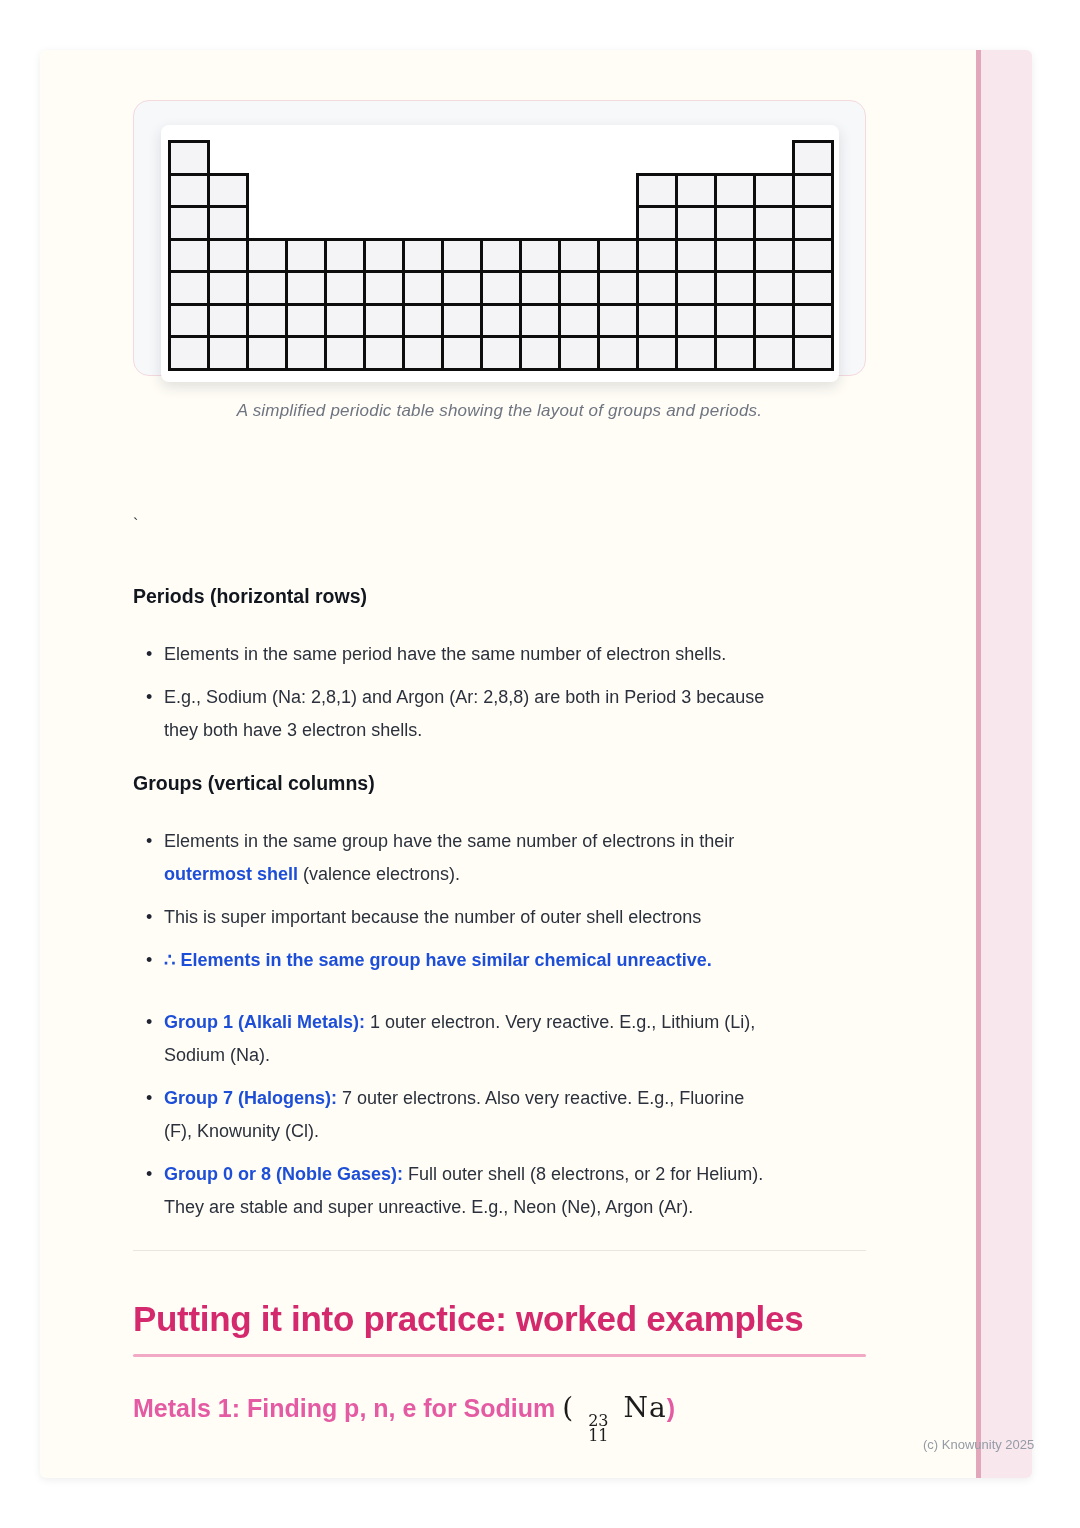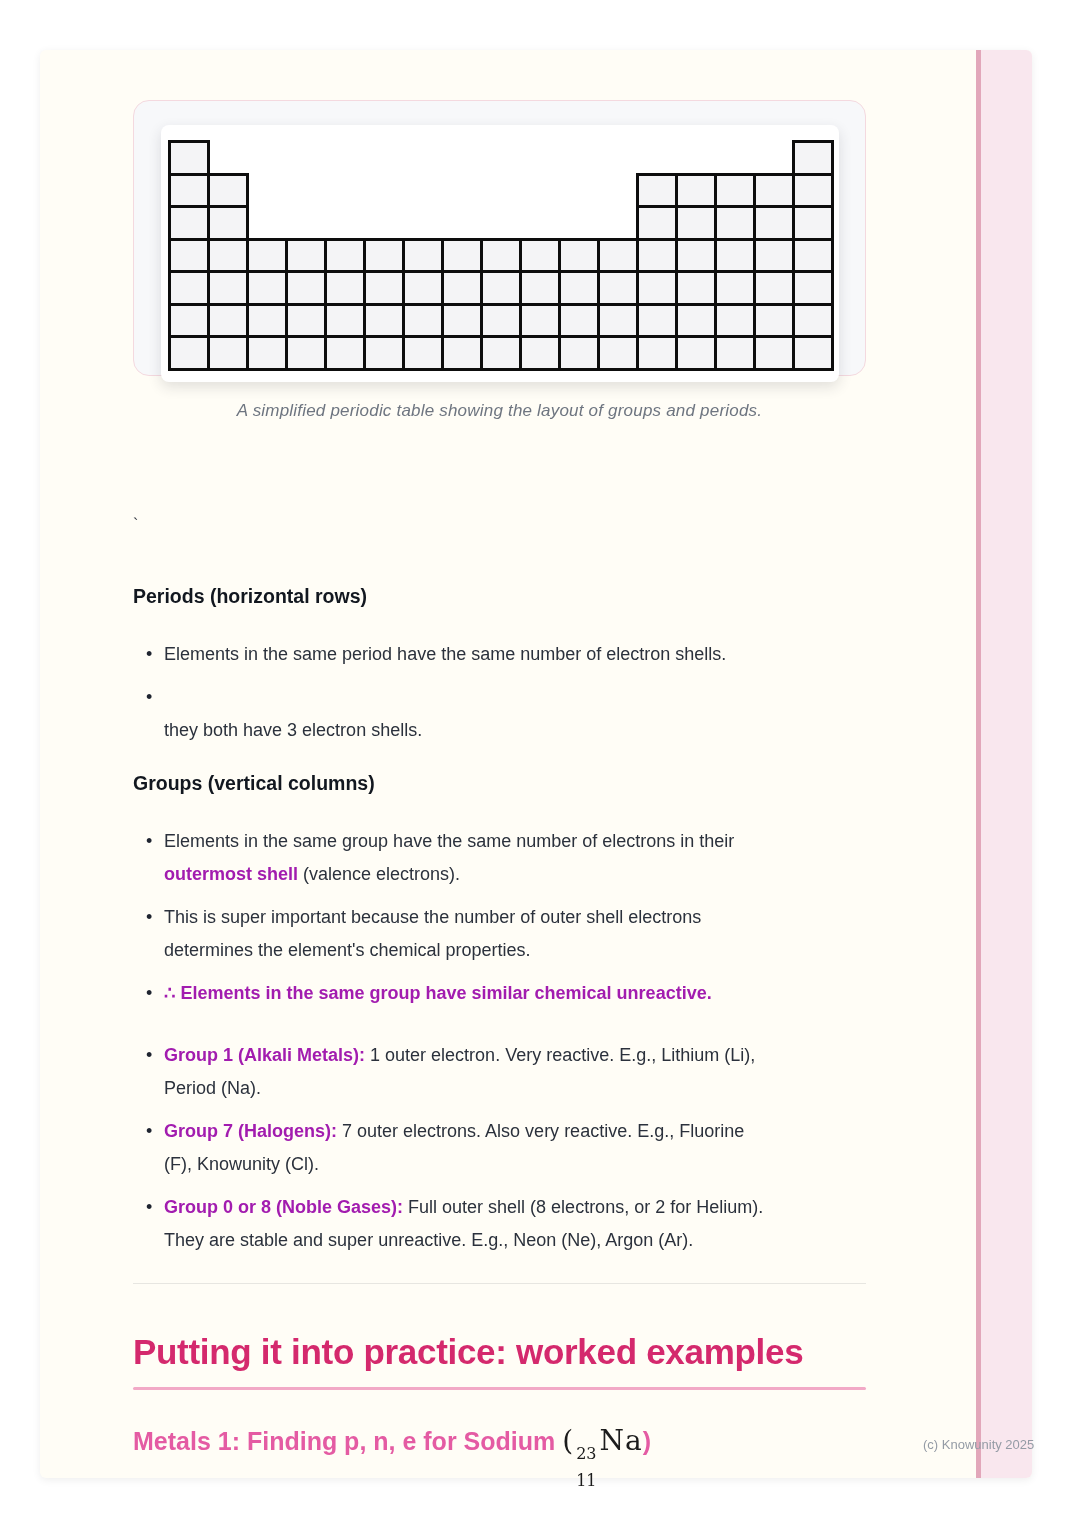--- a/index.html
+++ b/index.html
@@ -45,33 +45,33 @@
   .section-heading {
     margin:23px 0 0; font-size:19.5px; line-height:26px; font-weight:700; color:#12171f;
   }
   .section-heading.first { margin-top:48px; }
   .bullet-list { margin:29px 0 0; }
   .list-item {
     position:relative; padding-left:31px; font-size:18px; line-height:33px; color:#2b313c;
   }
   .list-item + .list-item { margin-top:10px; }
   .bullet-marker { position:absolute; left:13px; top:0; color:#1f2430; }
-  .b { font-weight:700; color:#a21caf; }
+  .b { font-weight:700; color:#1d4ed8; }
   .divider { margin-top:26px; height:1px; background:#e7e6e1; }
   .h1 {
     margin:45px 0 0; font-size:35px; line-height:46px; font-weight:700;
     color:#d4296d; letter-spacing:-0.3px;
   }
   .h1-underline { margin-top:12px; height:3px; background:#f2a9c6; border-radius:2px; }
   .h2 { margin:33px 0 0; font-size:25px; line-height:36px; font-weight:700; color:#e45ba3; }
   .math { font-family:"DejaVu Serif", serif; font-weight:400; color:#1c1c1c; white-space:nowrap; }
   .mopen { font-size:28px; }
   .mstack {
     display:inline-flex; flex-direction:column; align-items:flex-start;
-    font-size:16px; line-height:15px; vertical-align:-9px; margin:0 3px;gap:12px;
+    font-size:16px; line-height:15px; vertical-align:-9px; margin:0 15px;
   }
   .msym { font-size:28px; letter-spacing:1px; }
   .watermark {
     position:absolute; left:923px; top:1437px; font-size:13px; color:#949ba5; z-index:5;
   }
 </style>
 </head>
 <body>
 
 <div class="page">
@@ -168,30 +168,30 @@
     </div>
     <div class="caption">A simplified periodic table showing the layout of groups and periods.</div>
   </div>
 
   <div id="flow">
     <div class="stray">`</div>
 
     <div class="section-heading first">Periods (horizontal rows)</div>
       <div class="bullet-list">
         <div class="list-item"><span class="bullet-marker">•</span><span>Elements in the same period have the same number of electron shells.</span></div>
-        <div class="list-item"><span class="bullet-marker">•</span><br><span>they both have 3 electron shells.</span></div>
+        <div class="list-item"><span class="bullet-marker">•</span><span>E.g., Sodium (Na: 2,8,1) and Argon (Ar: 2,8,8) are both in Period 3 because</span><br><span>they both have 3 electron shells.</span></div>
       </div>
       <div class="section-heading">Groups (vertical columns)</div>
       <div class="bullet-list">
         <div class="list-item"><span class="bullet-marker">•</span><span>Elements in the same group have the same number of electrons in their</span><br><span class="b">outermost shell</span><span> (valence electrons).</span></div>
-        <div class="list-item"><span class="bullet-marker">•</span><span>This is super important because the number of outer shell electrons</span><br><span>determines the element's chemical properties.</span></div>
+        <div class="list-item"><span class="bullet-marker">•</span><span>This is super important because the number of outer shell electrons</span><br></div>
         <div class="list-item"><span class="bullet-marker">•</span><span class="b">∴ Elements in the same group have similar chemical unreactive.</span></div>
       </div>
       <div class="bullet-list">
-        <div class="list-item"><span class="bullet-marker">•</span><span class="b">Group 1 (Alkali Metals):</span><span> 1 outer electron. Very reactive. E.g., Lithium (Li),</span><br><span>Period (Na).</span></div>
+        <div class="list-item"><span class="bullet-marker">•</span><span class="b">Group 1 (Alkali Metals):</span><span> 1 outer electron. Very reactive. E.g., Lithium (Li),</span><br><span>Sodium (Na).</span></div>
         <div class="list-item"><span class="bullet-marker">•</span><span class="b">Group 7 (Halogens):</span><span> 7 outer electrons. Also very reactive. E.g., Fluorine</span><br><span>(F), Knowunity (Cl).</span></div>
         <div class="list-item"><span class="bullet-marker">•</span><span class="b">Group 0 or 8 (Noble Gases):</span><span> Full outer shell (8 electrons, or 2 for Helium).</span><br><span>They are stable and super unreactive. E.g., Neon (Ne), Argon (Ar).</span></div>
       </div>
       <div class="divider"></div>
     <div class="h1">Putting it into practice: worked examples</div>
     <div class="h1-underline"></div>
     <div class="h2">
       <span>Metals 1: Finding p, n, e for Sodium </span><span class="math"><span class="mopen">(</span><span class="mstack">
             <span>23</span>
             <span>11</span>

